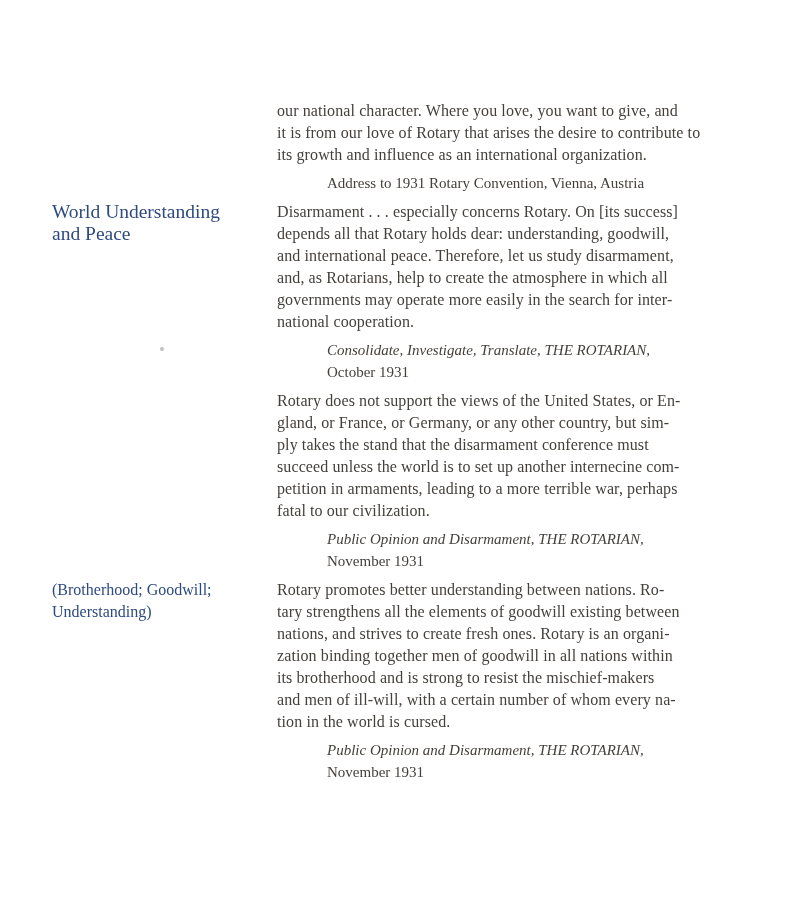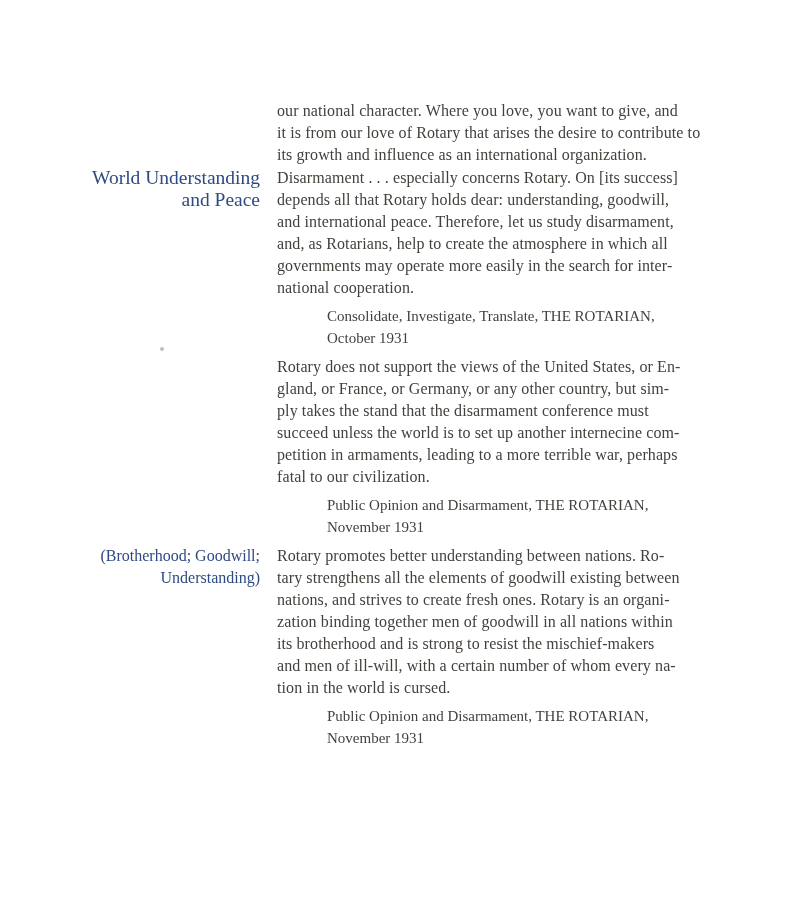--- a/index.html
+++ b/index.html
@@ -31,38 +31,38 @@
     margin: 0;
     font-size: 16px;
     line-height: 22px;
     letter-spacing: 0.1px;
     white-space: pre-line;
   }
   .margin-head {
     margin: 0;
     font-weight: normal;
     color: #2e4a80;
-    text-align: right;
     white-space: pre-line;
   }
   .head-large {
     font-size: 19.5px;
     line-height: 22px;
   }
   .head-small {
     font-size: 16px;
     line-height: 22px;
   }
   .citation {
     margin: 6px 0 7px 0;
     padding-left: 50px;
     font-size: 15px;
     line-height: 22px;
   }
   .cite-title {
+    font-style: italic;
   }
   .cite-date {
     font-style: normal;
   }
   .speck {
     position: absolute;
     border-radius: 50%;
     background: #8a8a86;
   }
   .speck-1 {
@@ -89,20 +89,23 @@
     <div class="margin-col"></div>
     <div class="body-col">
       <p class="para">our national character. Where you love, you want to give, and
 it is from our love of Rotary that arises the desire to contribute to
 its growth and influence as an international organization.</p>
     </div>
   </div>
 
   <div class="row">
     <div class="margin-col"></div>
+    <div class="body-col">
+      <p class="citation"><span class="cite-date">Address to 1931 Rotary Convention, Vienna, Austria</span></p>
+    </div>
   </div>
 
   <div class="row">
     <div class="margin-col">
       <h2 class="margin-head head-large">World Understanding
 and Peace</h2>
     </div>
     <div class="body-col">
       <p class="para">Disarmament . . . especially concerns Rotary. On [its success]
 depends all that Rotary holds dear: understanding, goodwill,

